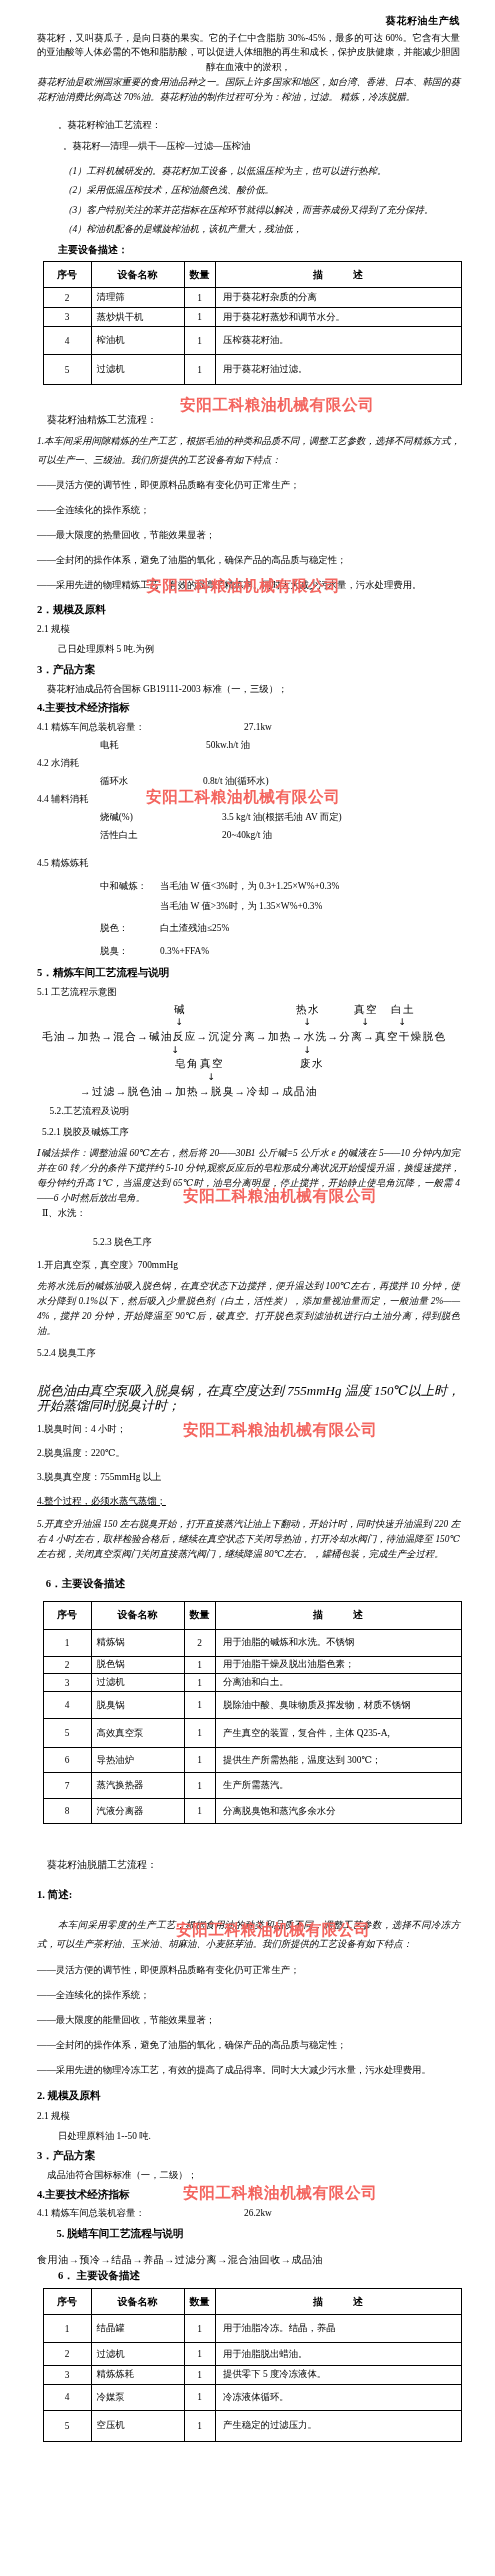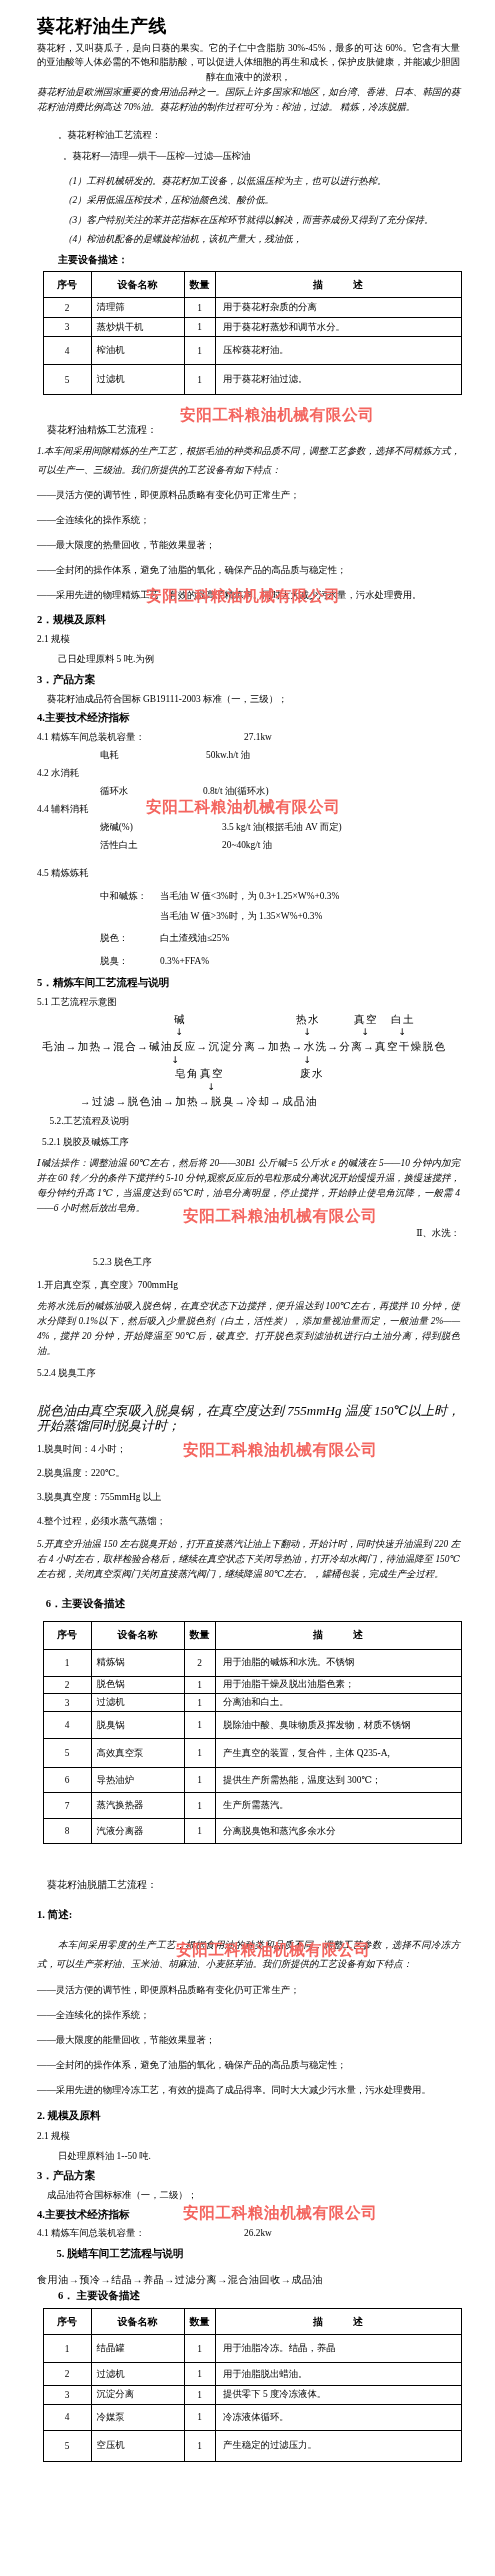--- a/index.html
+++ b/index.html
@@ -6,21 +6,21 @@
   .page{
     position:relative;
     width:496px;height:2576px;
     background:#fff;color:#000;
     font-family:"Liberation Serif","DejaVu Serif",serif;
     box-sizing:border-box;
     padding:13.8px 36px 0 37px;
     overflow:hidden;
   }
   p{margin:0;}
-  .title{font-size:18px;font-weight:bold;text-align:left;letter-spacing:0.6px;}
+  .title{font-size:10px;font-weight:bold;text-align:right;letter-spacing:0.6px;}
   .body15{font-size:9.4px;line-height:14.4px;}
   .lh24{line-height:15px;}
   .lh30{line-height:19px;}
   .j{text-align:justify;font-style:italic;}
   .jc{text-align:justify;text-align-last:center;}
   .b{font-weight:bold;}
   .h17{font-size:10.6px;font-weight:bold;line-height:15px;}
   .ind16{text-indent:10px;}
   .ind34{text-indent:21px;}
   .ind41{text-indent:26px;}
@@ -208,39 +208,39 @@
 
     <span class="fc arrow" style="left:175px;top:68px;">↓</span>
 
     <span class="fl" style="left:43px;top:82px;">→过滤→脱色油→加热→脱臭→冷却→成品油</span>
   </div>
 
   <p class="body15" style="margin-top:2.5px;text-indent:12.5px;">5.2.工艺流程及说明</p>
   <p class="body15" style="margin-top:6.3px;text-indent:5px;">5.2.1 脱胶及碱炼工序</p>
   <p class="j lh24" style="font-size:9.4px;margin-top:6.3px;">Ⅰ碱法操作：调整油温 60℃左右，然后将 20——30B1 公斤碱=5 公斤水 e 的碱液在 5——10 分钟内加完并在 60 转／分的条件下搅拌约 5-10 分钟,观察反应后的皂粒形成分离状况开始慢慢升温，换慢速搅拌，每分钟约升高 1℃，当温度达到 65℃时，油皂分离明显，停止搅拌，开始静止使皂角沉降，一般需 4——6 小时然后放出皂角。</p>
 
-  <p class="body15" style="margin-top:10px;text-indent:5px;text-align:right;">Ⅱ、水洗：</p>
+  <p class="body15" style="text-indent:5px;">Ⅱ、水洗：</p>
   <div class="wmwrap">
     <span class="wm" style="left: 146px; top: -34px; color: rgb(244, 101, 95);">安阳工科粮油机械有限公司</span>
   </div>
 
   <p class="body15" style="margin-top:15px;margin-left:56px;">5.2.3 脱色工序</p>
   <p class="body15" style="margin-top:8.8px;">1.开启真空泵，真空度》700mmHg</p>
   <p class="j lh24" style="font-size:9.4px;margin-top:6.3px;">先将水洗后的碱炼油吸入脱色锅，在真空状态下边搅拌，便升温达到 100℃左右，再搅拌 10 分钟，使水分降到 0.1%以下，然后吸入少量脱色剂（白土，活性炭），添加量视油量而定，一般油量 2%——4%，搅拌 20 分钟，开始降温至 90℃后，破真空。打开脱色泵到滤油机进行白土油分离，得到脱色油。</p>
 
   <p class="body15" style="margin-top:7.5px;">5.2.4 脱臭工序</p>
   <p class="j lh24" style="font-size:13px;margin-top:22.5px;">脱色油由真空泵吸入脱臭锅，在真空度达到 755mmHg 温度 150℃以上时，开始蒸馏同时脱臭计时；</p>
 
   <div class="wmwrap">
     <span class="wm" style="left: 146px; top: 6.9px; color: rgb(244, 101, 95);">安阳工科粮油机械有限公司</span>
   </div>
   <p class="body15" style="margin-top:8.8px;">1.脱臭时间：4 小时；</p>
   <p class="body15" style="margin-top:9.4px;">2.脱臭温度：220℃。</p>
   <p class="body15" style="margin-top:9.4px;">3.脱臭真空度：755mmHg 以上</p>
-  <p class="body15" style="margin-top:9.4px;">4.整个过程，必须水蒸气蒸馏；</p>
+  <p class="body15" style="margin-top:9.4px;text-decoration:underline;">4.整个过程，必须水蒸气蒸馏；</p>
   <p class="j lh24" style="font-size:9.4px;margin-top:8.8px;">5.开真空升油温 150 左右脱臭开始，打开直接蒸汽让油上下翻动，开始计时，同时快速升油温到 220 左右 4 小时左右，取样检验合格后，继续在真空状态下关闭导热油，打开冷却水阀门，待油温降至 150℃左右视，关闭真空泵阀门关闭直接蒸汽阀门，继续降温 80℃左右。，罐桶包装，完成生产全过程。</p>
 
   <p class="h17" style="margin-top:13.8px;text-indent:8.8px;">6．主要设备描述</p>
 
   <table class="eqt" style="margin-top:10px;">
     <colgroup>
         <col style="width:48px">
         <col style="width:93px">
         <col style="width:31px">
         <col style="width:246px">
@@ -357,21 +357,21 @@
       <td class="desc">用于油脂冷冻。结晶，养晶</td>
     </tr>
     <tr style="height:22.5px">
       <td class="num">2</td>
       <td>过滤机</td>
       <td class="num">1</td>
       <td class="desc">用于油脂脱出蜡油。</td>
     </tr>
     <tr style="height:19px">
       <td class="num">3</td>
-      <td>沉淀分离</td>
+      <td>精炼炼耗</td>
       <td class="num">1</td>
       <td class="desc">提供零下 5 度冷冻液体。</td>
     </tr>
     <tr style="height:26px">
       <td class="num">4</td>
       <td>冷媒泵</td>
       <td class="num">1</td>
       <td class="desc">冷冻液体循环。</td>
     </tr>
     <tr style="height:31px">

